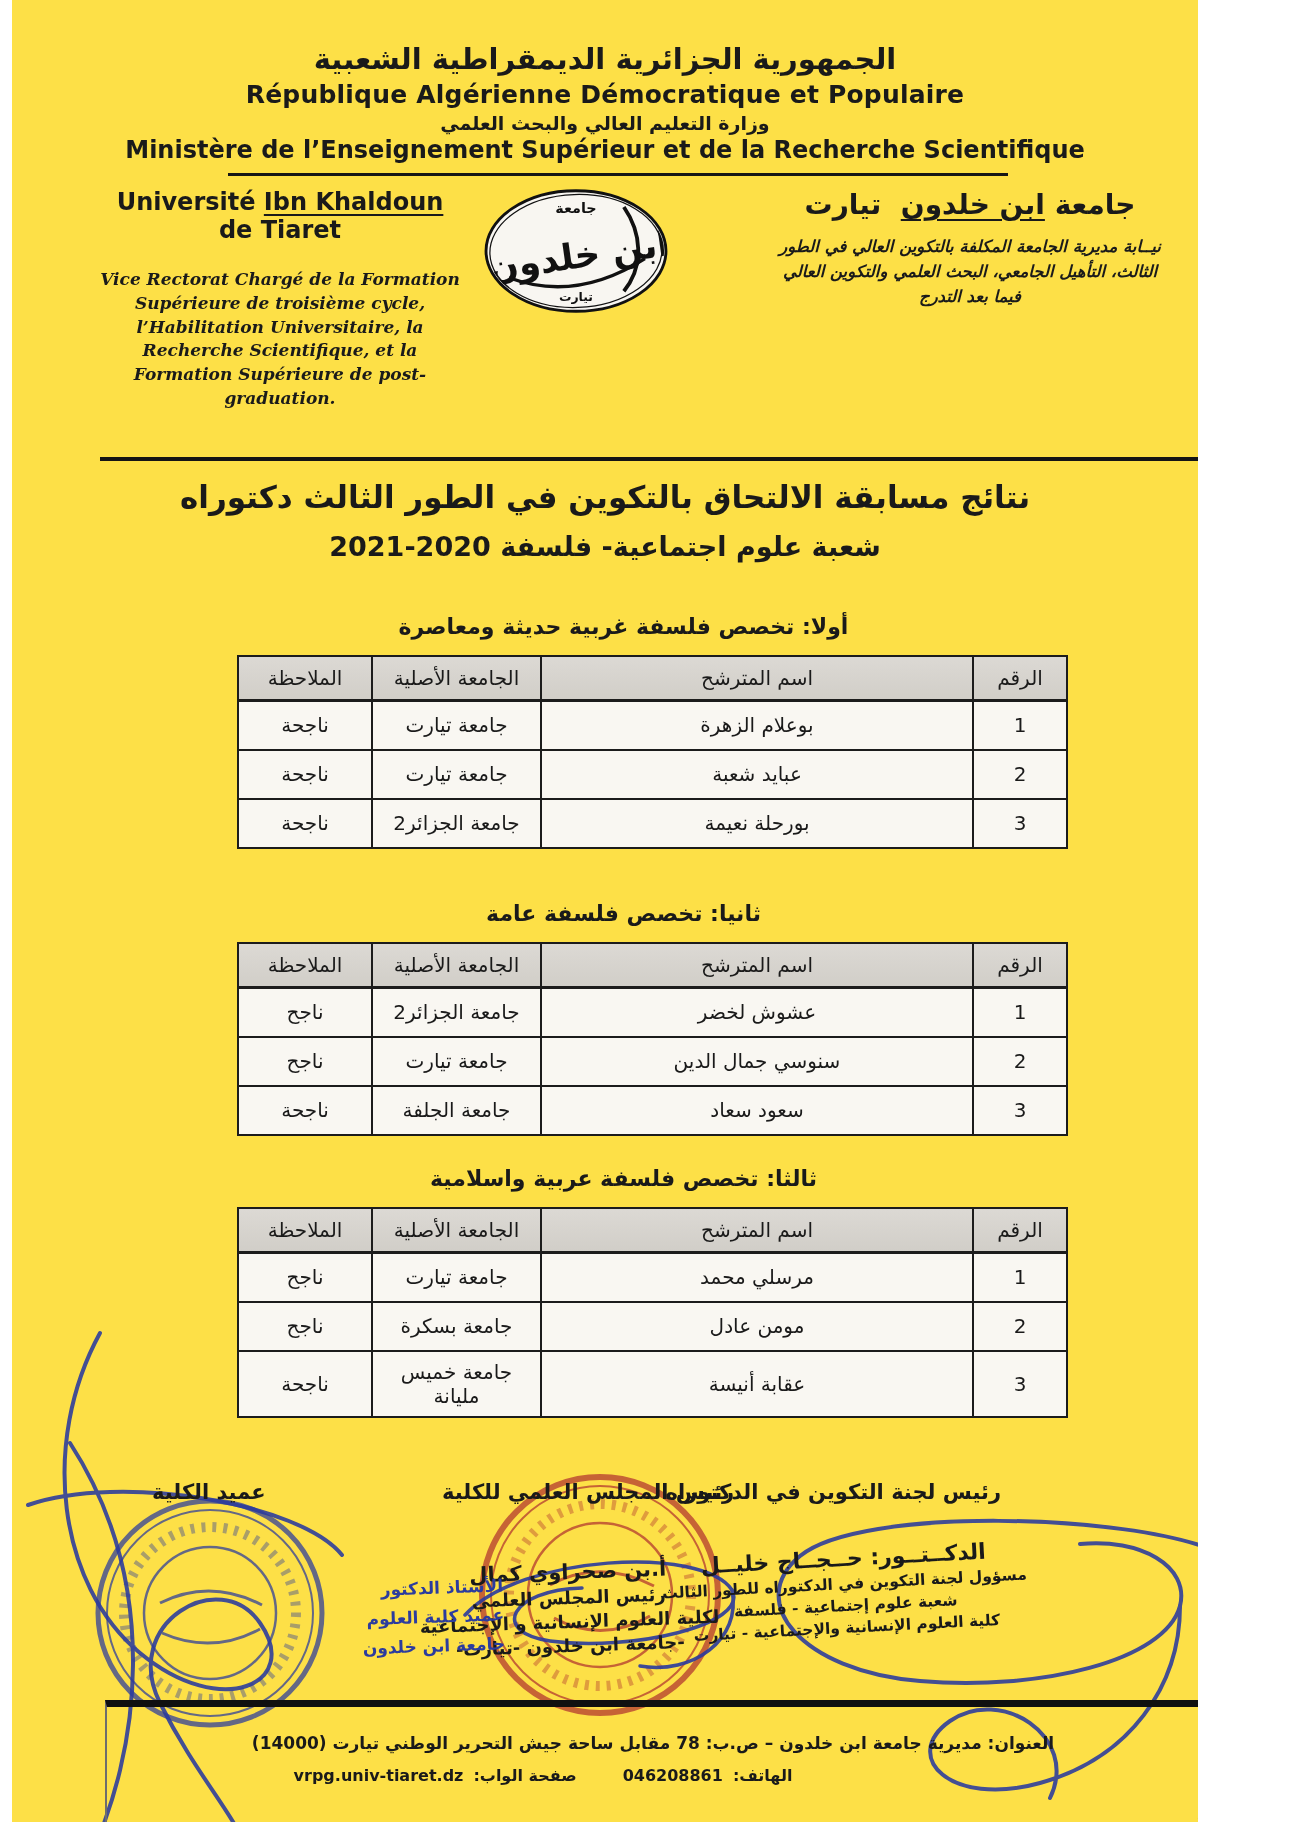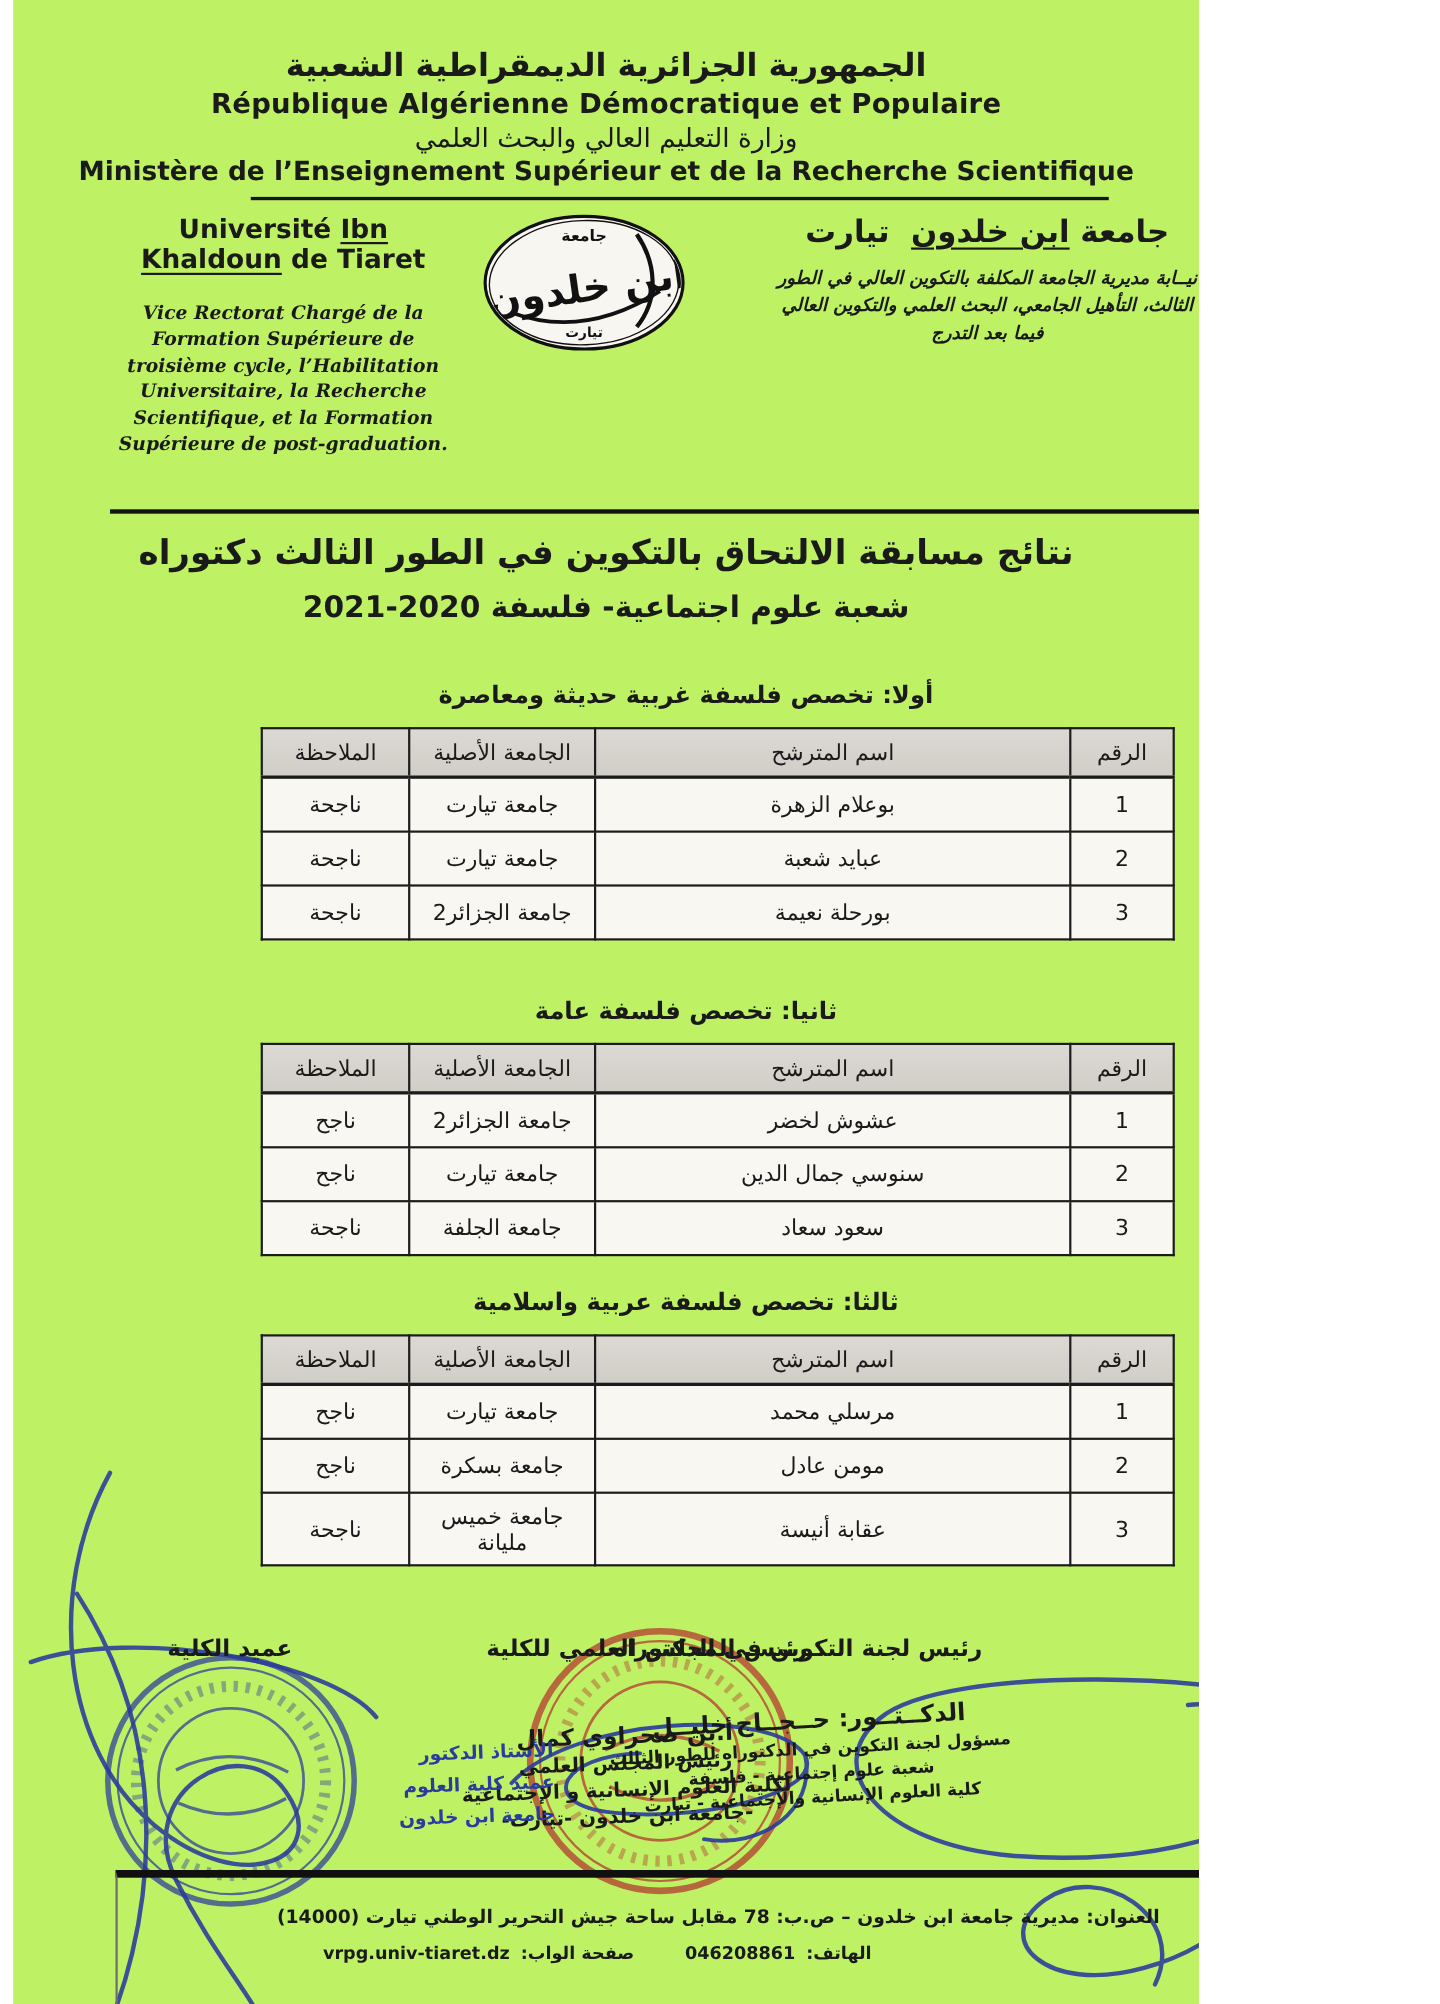--- a/index.html
+++ b/index.html
@@ -2,28 +2,28 @@
 <html lang="ar"><head>
 <meta charset="utf-8">
 <style>
   html,body{margin:0;padding:0;}
   body{
     width:1309px;height:1822px;position:relative;background:#ffffff;
     font-family:"DejaVu Sans","DejaVu Sans Mono",sans-serif;
     -webkit-font-smoothing:antialiased;
   }
   .page{
-    position:absolute;left:12px;top:0;width:1078px;height:1822px;
-    background:#bef264;color:#1a1a1a;overflow:hidden;
+    position:absolute;left:12px;top:0;width:1186px;height:1822px;
+    background:#fde047;color:#1a1a1a;overflow:hidden;
   }
   
   .gov-header{padding-top:42px;text-align:center;}
   .h-ar1{font-size:29px;font-weight:bold;direction:rtl;}
   .h-fr1{font-size:25px;font-weight:bold;margin-top:4px;letter-spacing:.2px;}
-  .h-ar2{font-size:24px;font-weight:normal;direction:rtl;margin-top:3px;}
+  .h-ar2{font-size:19px;font-weight:bold;direction:rtl;margin-top:3px;}
   .h-fr2{font-size:24px;font-weight:bold;margin-top:2px;}
   .header-rule{width:780px;margin:9px 0 0 216px;border-top:3px solid #161616;height:0;}
   
   .univ-row{display:flex;margin-top:12px;align-items:flex-start;}
   .univ-left{width:360px;margin-left:88px;text-align:center;}
   .univ-left-title{font-size:24px;font-weight:bold;}
   .univ-left-title .u{text-decoration:underline;text-decoration-thickness:2px;text-underline-offset:4px;}
   .univ-left-sub{
     font-family:"DejaVu Serif",serif;font-style:italic;font-weight:bold;
     font-size:17px;line-height:1.4;margin-top:24px;

